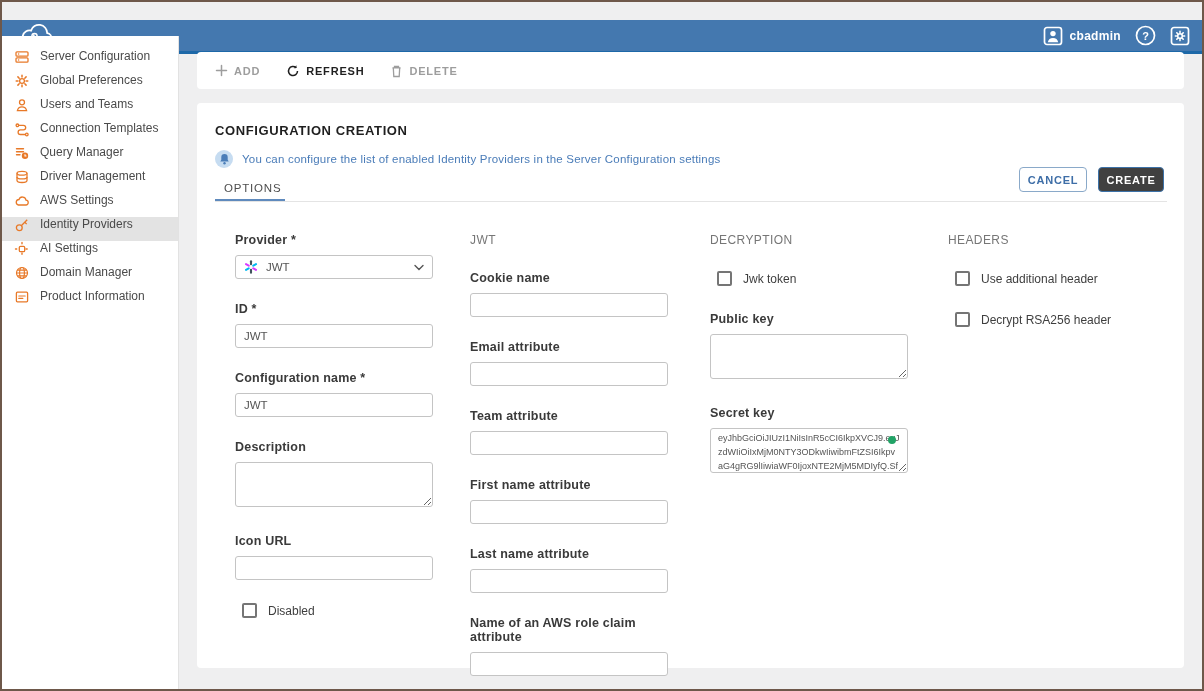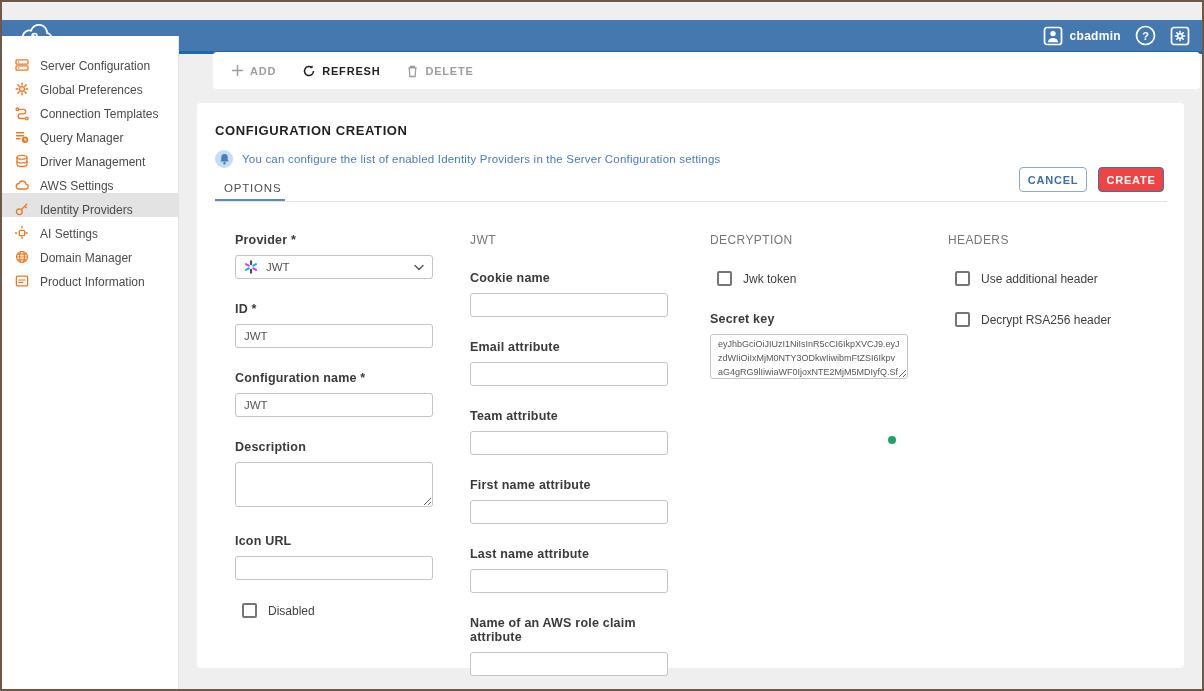--- a/index.html
+++ b/index.html
@@ -14,27 +14,27 @@
     display: flex; align-items: center; padding: 0 12px; }
   .logo { display: flex; align-items: center; margin-left: 6px; }
   .topbar-right { margin-left: auto; display: flex; align-items: center; gap: 14px; }
   .user-chip { display: flex; align-items: center; gap: 7px; color: #fff;
     font-size: 12px; font-weight: 600; letter-spacing: .3px; cursor: pointer; }
   .round-btn { display: flex; align-items: center; justify-content: center; cursor: pointer; }
 
   
   .sidebar { position: absolute; top: 34px; left: 0; width: 177px; bottom: 0;
     background: #fff; border-right: 1px solid #e2e2e2; padding-top: 13px; }
-  .side-item { height: 24px; display: flex; align-items: flex-end; gap: 10px;
+  .side-item { height: 24px; display: flex; align-items: flex-start; gap: 10px;
     padding-left: 12px; font-size: 12px; color: #4a4a4a; cursor: pointer; white-space: nowrap; }
   .side-item.selected { background: #e3e3e3; }
   .side-item svg { flex: 0 0 16px; }
 
   
-  .toolbar { position: absolute; left: 211px; top: 50px; width: 987px; height: 37px;
+  .toolbar { position: absolute; left: 195px; top: 50px; width: 987px; height: 37px;
     background: #fff; border-radius: 4px; display: flex; align-items: center;
     padding: 0 18px; gap: 26px; }
   .tool-btn { display: flex; align-items: center; gap: 6px; font-size: 11px;
     font-weight: 700; letter-spacing: .8px; cursor: pointer; }
   .tool-btn.disabled { color: #9d9d9d; cursor: default; }
   .tool-btn.enabled { color: #1f1f1f; }
 
   
   .card { position: absolute; left: 195px; top: 101px; width: 987px; height: 565px;
     background: #fff; border-radius: 4px; }
@@ -50,21 +50,21 @@
   .tab-underline { position: absolute; left: 18px; top: 96px; width: 70px; height: 3px;
     background: #5f8abd; }
   .tabs-divider { position: absolute; left: 18px; top: 98px; width: 952px; height: 1px;
     background: #e4e4e4; }
   .btn { position: absolute; top: 64px; height: 25px; border-radius: 4px;
     font-size: 11px; font-weight: 700; letter-spacing: .8px; display: flex;
     align-items: center; justify-content: center; cursor: pointer;
     font-family: "Liberation Sans", sans-serif; }
   .btn-cancel { left: 822px; width: 68px; background: #fff; border: 1px solid #8aa9c9;
     color: #3e6ea7; }
-  .btn-create { left: 901px; width: 66px; background: #ef4444; border: 1px solid #3d72a8;
+  .btn-create { left: 901px; width: 66px; background: #404040; border: 1px solid #3d72a8;
     color: #fff; }
 
   
   .col { position: absolute; top: 130px; width: 198px; }
   .col-1 { left: 38px; } .col-2 { left: 273px; } .col-3 { left: 513px; } .col-4 { left: 751px; }
   .group-label { font-size: 12px; color: #767676; letter-spacing: .4px; margin-bottom: 24px; }
   .field { margin-bottom: 23px; }
   .field-label { display: block; font-size: 12.5px; font-weight: 700; color: #3a3a3a;
     margin-bottom: 8px; letter-spacing: .2px; }
   .text-input { width: 198px; height: 24px; border: 1px solid #c4c4c4; border-radius: 3px;
@@ -148,20 +148,29 @@
       <svg width="16" height="16" viewBox="0 0 16 16">
         <circle cx="8" cy="8" r="2.4" fill="none" stroke="#e87928" stroke-width="1.3"></circle>
         <g stroke="#e87928" stroke-width="1.5" stroke-linecap="round">
           <path d="M8 2.2 v1.8 M8 12 v1.8 M2.2 8 h1.8 M12 8 h1.8
                    M3.9 3.9 l1.3 1.3 M10.8 10.8 l1.3 1.3 M12.1 3.9 l-1.3 1.3 M5.2 10.8 l-1.3 1.3"></path>
         </g>
       </svg>
       <span>Global Preferences</span>
     </div>
 
+    <div class="side-item">
+      <svg width="16" height="16" viewBox="0 0 16 16">
+        <g fill="none" stroke="#e87928" stroke-width="1.3">
+          <circle cx="8" cy="5.3" r="2.5"></circle>
+          <path d="M3.4 13.6 a4.7 4.7 0 0 1 9.2 0 z"></path>
+        </g>
+      </svg>
+      <span>Users and Teams</span>
+    </div>
 
     <div class="side-item">
       <svg width="16" height="16" viewBox="0 0 16 16">
         <g fill="none" stroke="#e87928" stroke-width="1.3">
           <path d="M4.8 4.3 h4.6 a2.3 2.3 0 0 1 0 4.6 h-3 a2.3 2.3 0 0 0 0 4.6 h5"></path>
           <circle cx="3.4" cy="4.3" r="1.3"></circle>
           <circle cx="12.8" cy="13.5" r="1.3"></circle>
         </g>
       </svg>
       <span>Connection Templates</span>
@@ -351,20 +360,24 @@
       </div>
     </div>
 
     <div class="col col-3 col-rel">
       <div class="group-label">DECRYPTION</div>
       <div class="checkbox-row spaced">
         <span class="checkbox"></span>
         <span class="checkbox-label">Jwk token</span>
       </div>
       <div class="field">
+        <label class="field-label">Public key</label>
+        <textarea class="text-area" style=""></textarea>
+      </div>
+      <div class="field">
         <label class="field-label">Secret key</label>
         <textarea class="text-area small-text" style="">eyJhbGciOiJIUzI1NiIsInR5cCI6IkpXVCJ9.eyJzdWIiOiIxMjM0NTY3ODkwIiwibmFtZSI6IkpvaG4gRG9lIiwiaWF0IjoxNTE2MjM5MDIyfQ.SflKxwRJSMeKKF2QT4fwpMeJf36POk6yJV_adQssw5c</textarea>
       </div>
       <span class="marker-dot"></span>
     </div>
 
     <div class="col col-4">
       <div class="group-label">HEADERS</div>
       <div class="checkbox-row spaced">
         <span class="checkbox"></span>

